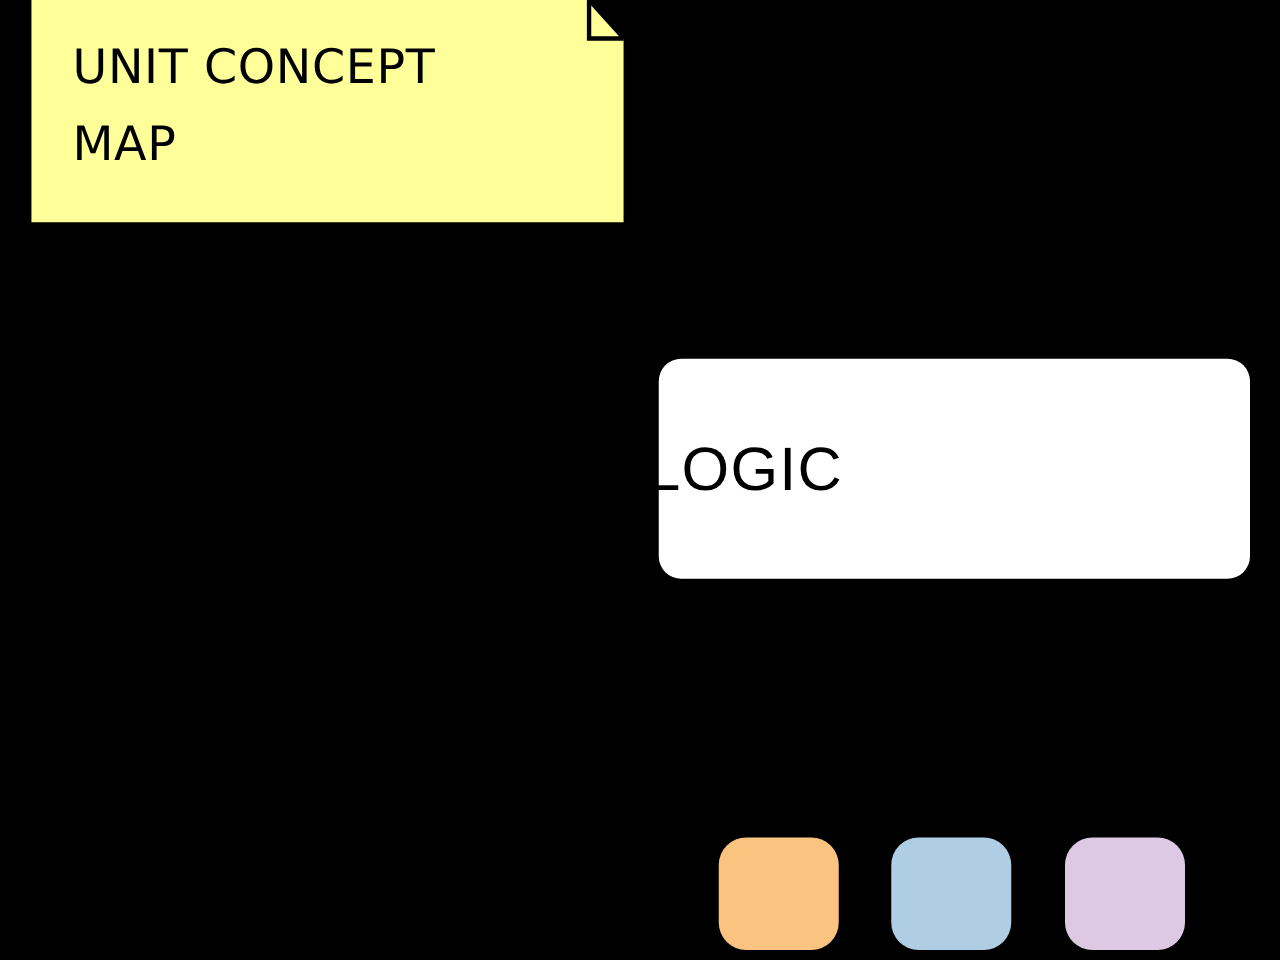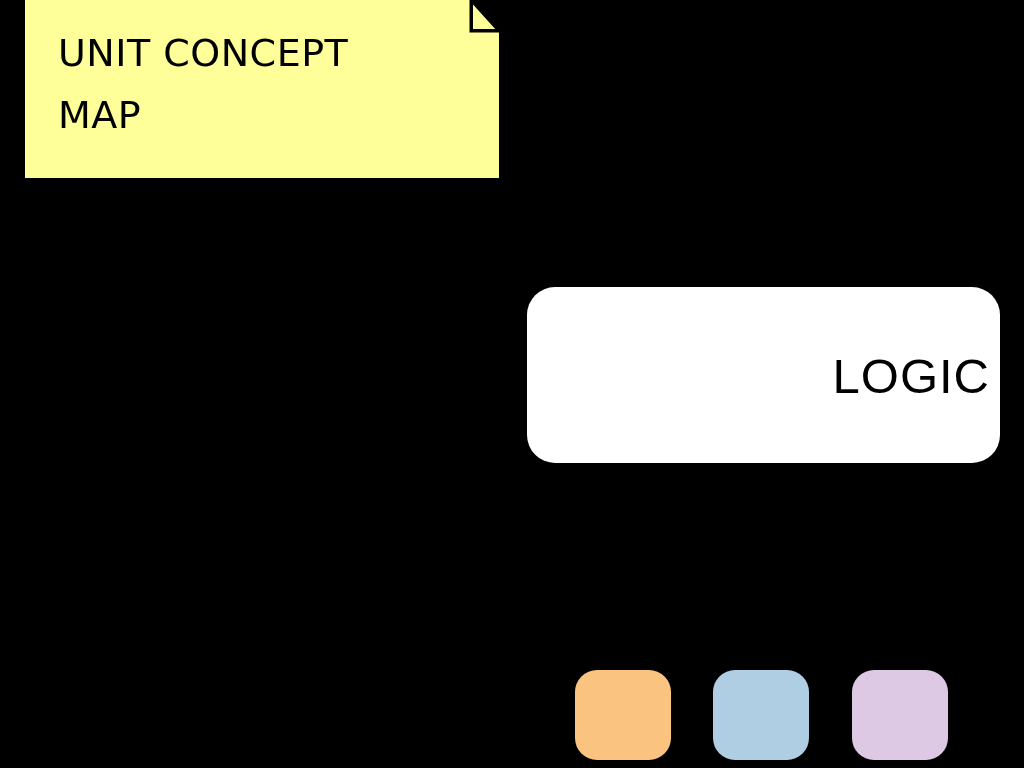--- a/index.html
+++ b/index.html
@@ -51,24 +51,24 @@
   }
 
   
   .concept-node {
     position: absolute;
     left: 527px;
     top: 287px;
     width: 473px;
     height: 176px;
     background: #FFFFFF;
-    border-radius: 28px;
+    border-radius: 18px;
     display: flex;
     align-items: center;
-    justify-content: flex-end;
+    justify-content: flex-start;
   }
   .concept-node .node-label {
     color: #000000;
     font-family: "Liberation Sans", sans-serif;
     font-size: 49px;
     font-weight: 400;
     letter-spacing: 1px;
     line-height: 1;
     text-align: center;
     position: relative;

